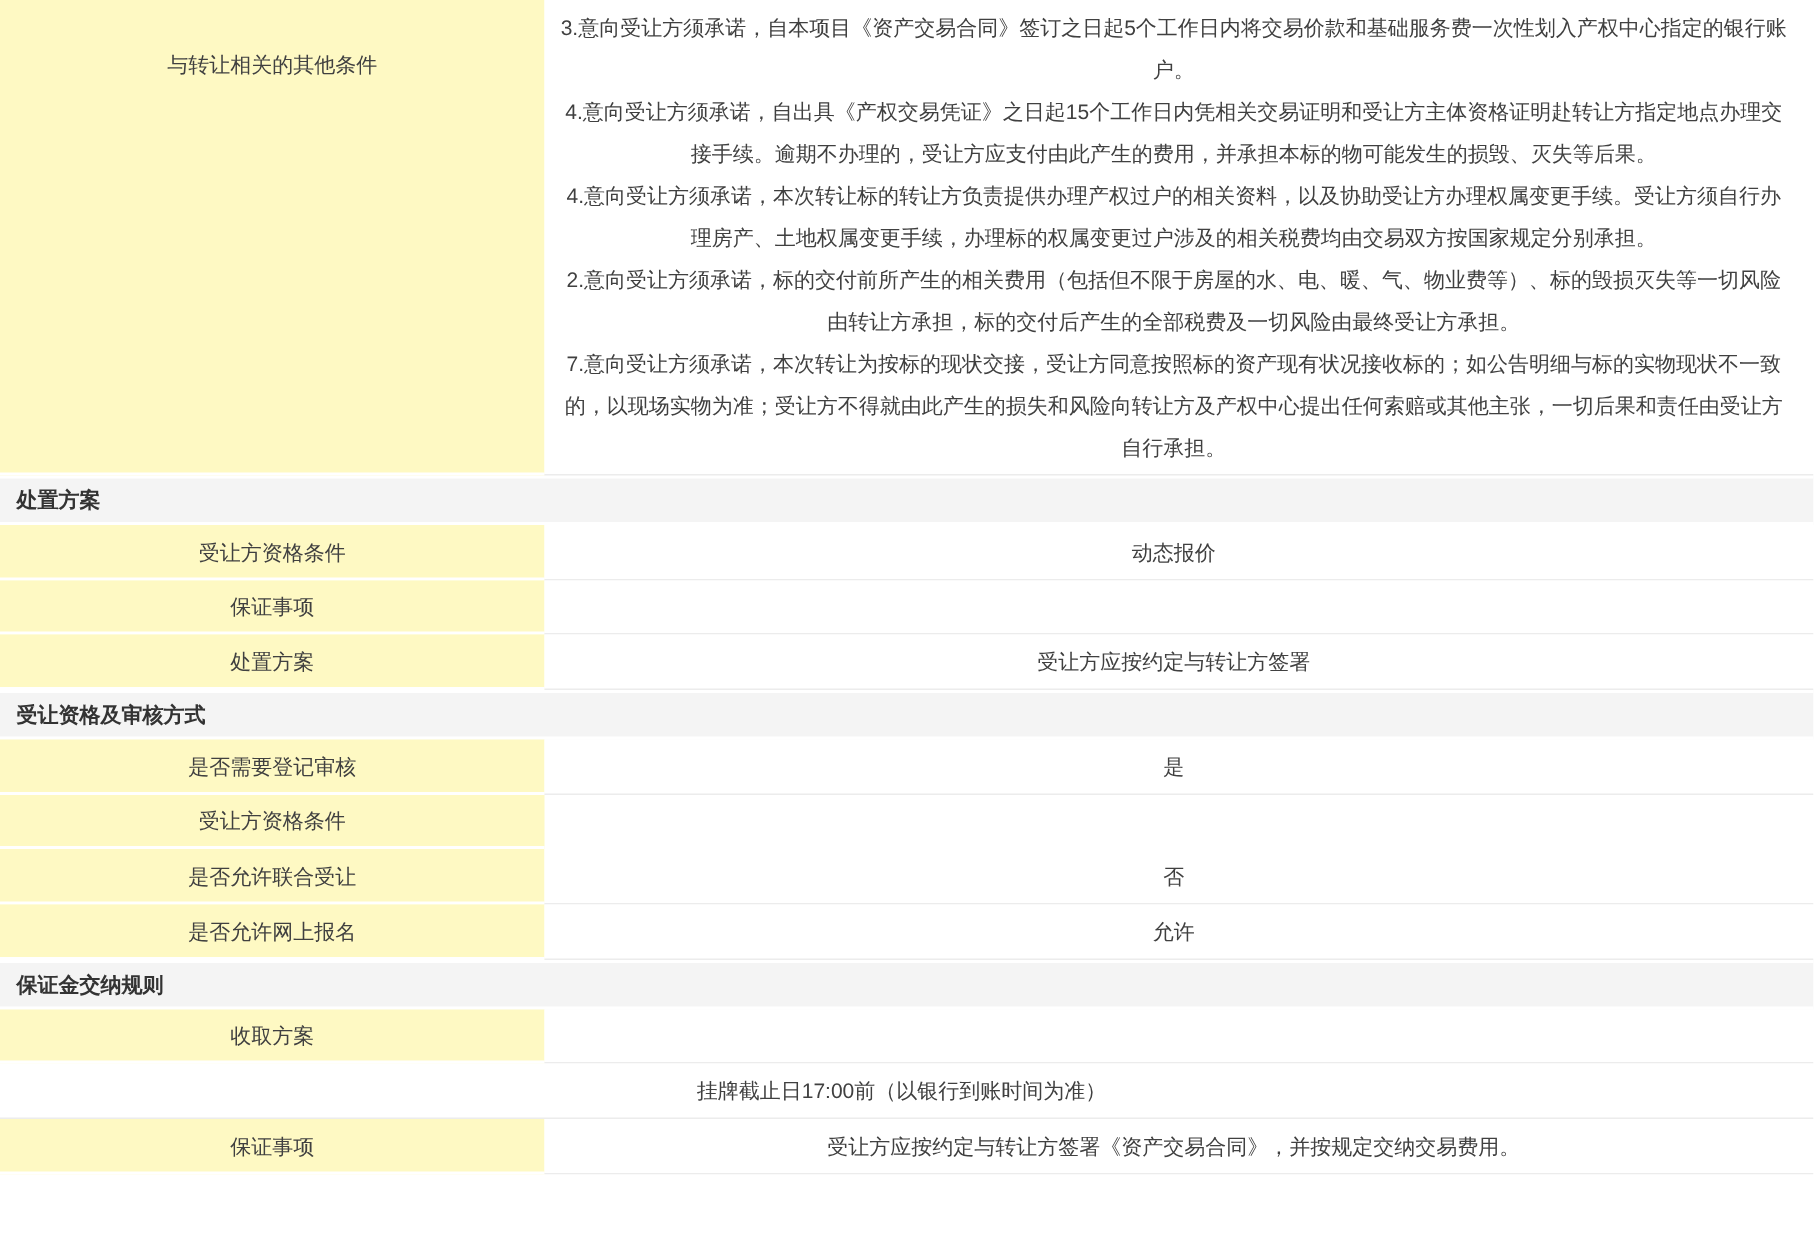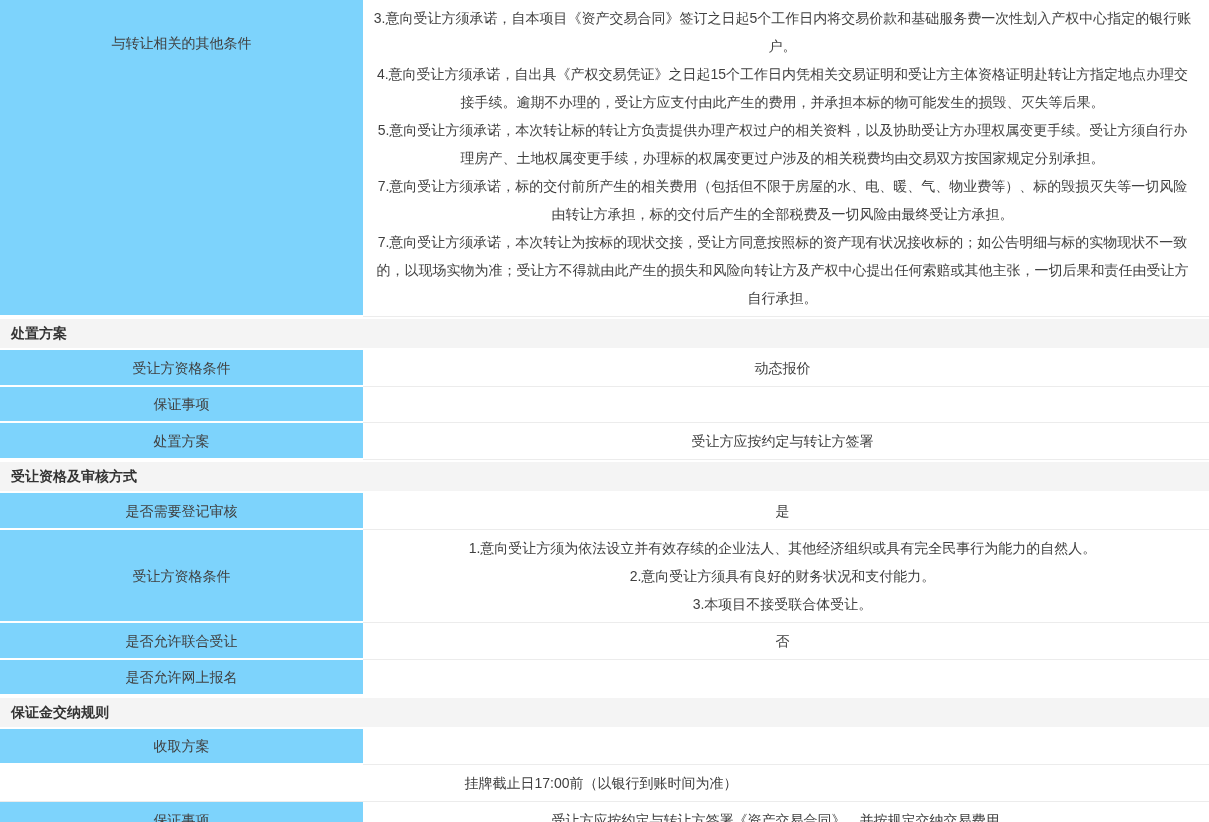--- a/index.html
+++ b/index.html
@@ -34,21 +34,21 @@
   }
   
   .row {
     display: flex;
     align-items: stretch;
     min-height: 36px;
   }
   .cell-label {
     flex: 0 0 363px;
     width: 363px;
-    background: #7dd3fc;
+    background: #fef9c3;
     display: flex;
     align-items: center;
     justify-content: center;
     text-align: left;
     font-size: 14px;
     color: #404040;
     border-bottom: 2px solid #ffffff;
     padding: 0 6px;
     box-sizing: border-box;
     line-height: 20px;
@@ -86,22 +86,22 @@
 </style>
 </head>
 <body>
 
 <div id="table-root" class="detail-table">
     <div class="row">
       <div class="cell-label">与转让相关的其他条件</div>
       <div class="cell-value">
         <p>3.意向受让方须承诺，自本项目《资产交易合同》签订之日起5个工作日内将交易价款和基础服务费一次性划入产权中心指定的银行账户。</p>
         <p>4.意向受让方须承诺，自出具《产权交易凭证》之日起15个工作日内凭相关交易证明和受让方主体资格证明赴转让方指定地点办理交接手续。逾期不办理的，受让方应支付由此产生的费用，并承担本标的物可能发生的损毁、灭失等后果。</p>
-        <p>5.意向受让方须承诺，本次转让标的转让方负责提供办理产权过户的相关资料，以及协助受让方办理权属变更手续。受让方须自行办理房产、土地权属变更手续，办理标的权属变更过户涉及的相关税费均由交易双方按国家规定分别承担。</p>
-        <p>7.意向受让方须承诺，标的交付前所产生的相关费用（包括但不限于房屋的水、电、暖、气、物业费等）、标的毁损灭失等一切风险由转让方承担，标的交付后产生的全部税费及一切风险由最终受让方承担。</p>
+        <p>4.意向受让方须承诺，本次转让标的转让方负责提供办理产权过户的相关资料，以及协助受让方办理权属变更手续。受让方须自行办理房产、土地权属变更手续，办理标的权属变更过户涉及的相关税费均由交易双方按国家规定分别承担。</p>
+        <p>2.意向受让方须承诺，标的交付前所产生的相关费用（包括但不限于房屋的水、电、暖、气、物业费等）、标的毁损灭失等一切风险由转让方承担，标的交付后产生的全部税费及一切风险由最终受让方承担。</p>
         <p>7.意向受让方须承诺，本次转让为按标的现状交接，受让方同意按照标的资产现有状况接收标的；如公告明细与标的实物现状不一致的，以现场实物为准；受让方不得就由此产生的损失和风险向转让方及产权中心提出任何索赔或其他主张，一切后果和责任由受让方自行承担。</p>
       </div>
     </div>
     <div class="sec-row">
       <span>处置方案</span>
     </div>
     <div class="row">
       <div class="cell-label">受让方资格条件</div>
       <div class="cell-value">
         <p>动态报价</p>
@@ -121,34 +121,32 @@
       <span>受让资格及审核方式</span>
     </div>
     <div class="row">
       <div class="cell-label">是否需要登记审核</div>
       <div class="cell-value">
         <p>是</p>
       </div>
     </div>
     <div class="row">
       <div class="cell-label">受让方资格条件</div>
-      <div class="cell-value">
-        <p>1.意向受让方须为依法设立并有效存续的企业法人、其他经济组织或具有完全民事行为能力的自然人。</p>
-        <p>2.意向受让方须具有良好的财务状况和支付能力。</p>
-        <p>3.本项目不接受联合体受让。</p>
-      </div>
     </div>
     <div class="row">
       <div class="cell-label">是否允许联合受让</div>
       <div class="cell-value">
         <p>否</p>
       </div>
     </div>
     <div class="row">
       <div class="cell-label">是否允许网上报名</div>
+      <div class="cell-value">
+        <p>允许</p>
+      </div>
     </div>
     <div class="sec-row">
       <span>保证金交纳规则</span>
     </div>
     <div class="row">
       <div class="cell-label">收取方案</div>
       <div class="cell-value"></div>
     </div>
     <div class="row">
       <div class="cell-value">

